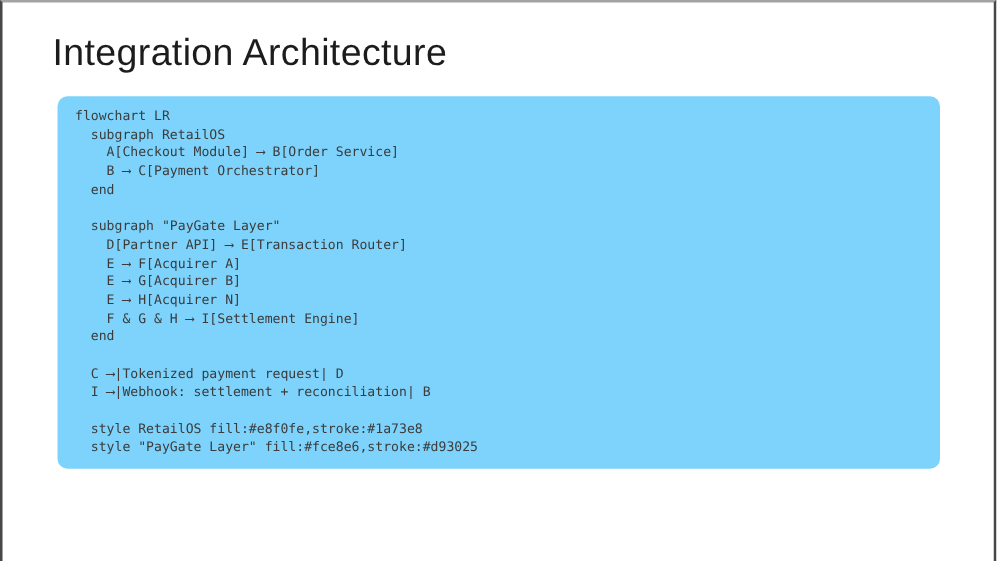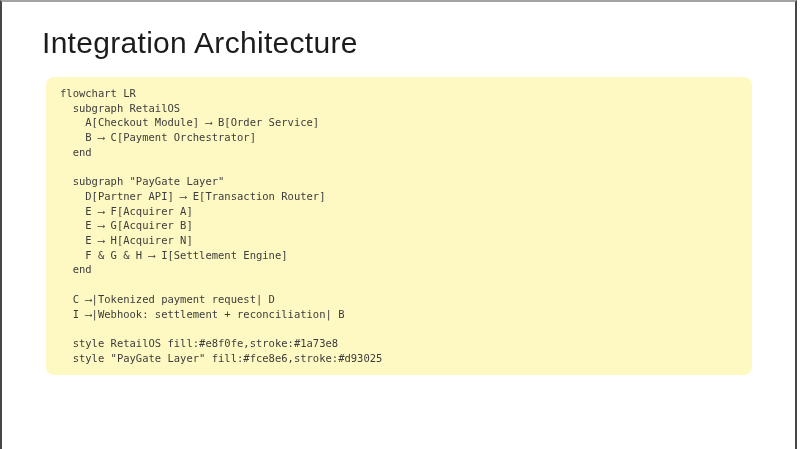--- a/index.html
+++ b/index.html
@@ -31,21 +31,21 @@
     letter-spacing: 0.3px;
     color: #1c1c1c;
   }
   .code-block {
     position: absolute;
     left: 44px;
     top: 75px;
     width: 706px;
     height: 298px;
     box-sizing: border-box;
-    background: #fef9c3;
+    background: #7dd3fc;
     border-radius: 8px;
     padding: 9px 14px;
     overflow: hidden;
   }
   .code {
     margin: 0;
     font-family: "DejaVu Sans Mono", "Liberation Mono", monospace;
     font-size: 10.5px;
     line-height: 14.7px;
     color: #3c3c3c;

